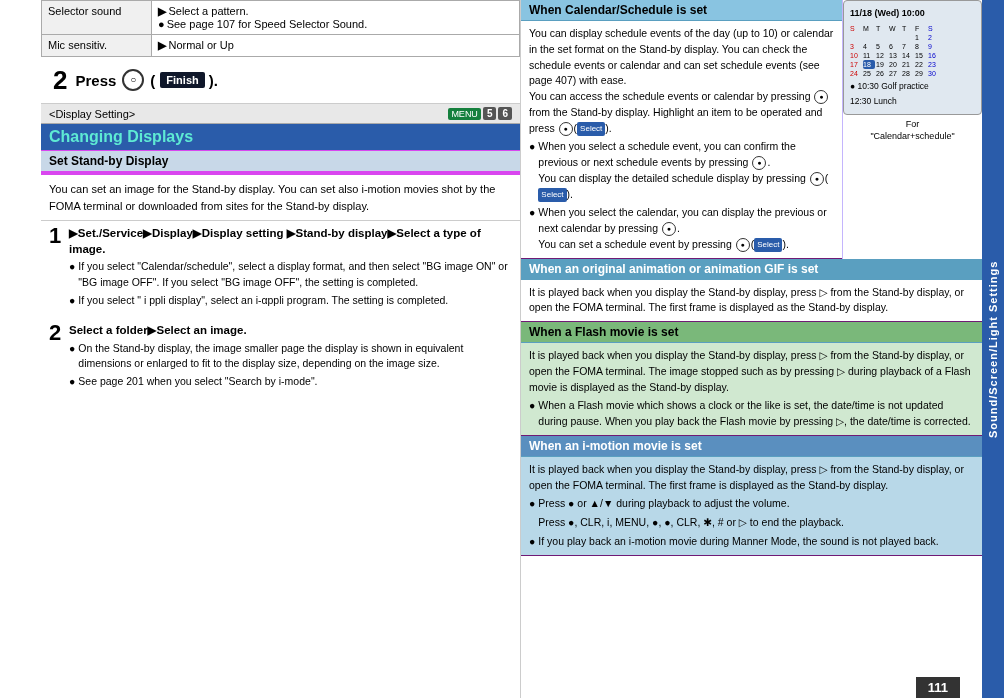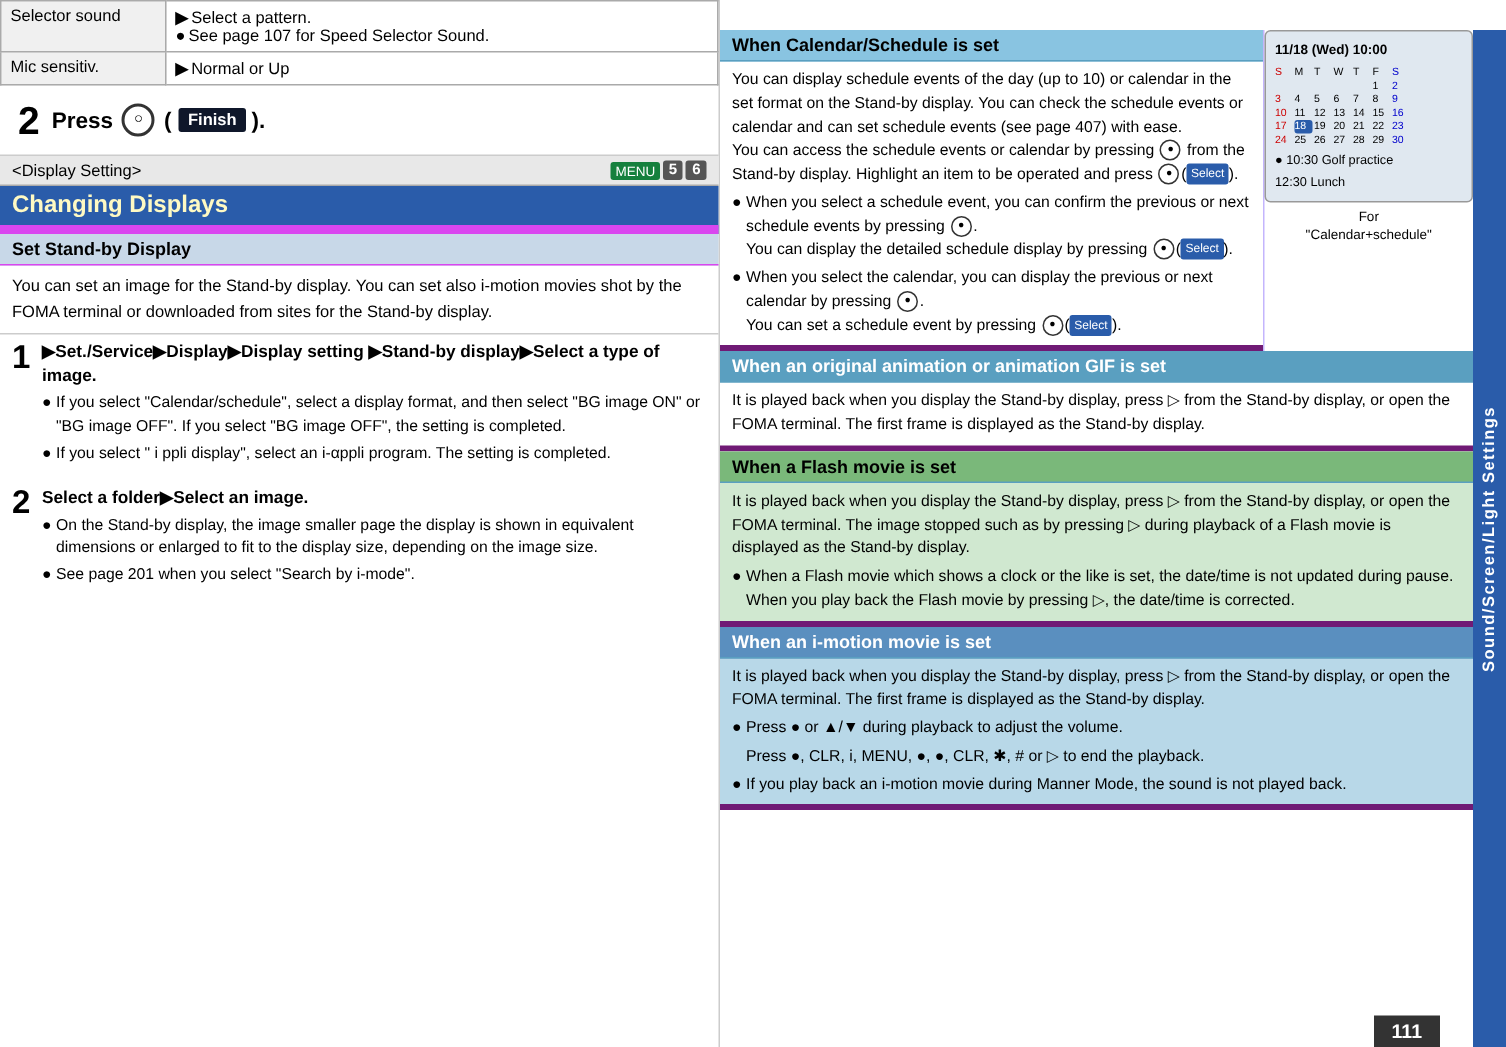--- a/index.html
+++ b/index.html
@@ -12,20 +12,21 @@
       overflow: hidden;
       display: flex;
     }
 
     
     .left-col {
       width: 480px;
       border-right: 1px solid #ccc;
       display: flex;
       flex-direction: column;
+      margin-left: 41px;
     }
 
     
     .right-col {
       flex: 1;
       display: flex;
       flex-direction: column;
     }
 
     
@@ -122,33 +123,33 @@
       background: #555;
       color: #fff;
       font-size: 10px;
       padding: 1px 4px;
       border-radius: 2px;
       font-weight: bold;
     }
 
     .changing-displays-title {
       background: #2a5caa;
-      color: #fef9c3;
+      color: #5eead4;
       font-size: 16px;
       font-weight: bold;
       padding: 4px 8px;
-      border-bottom: 6px solid #d946ef;
+      border-bottom: 1px solid #d946ef;
     }
 
     .set-standby-bar {
       background: #c8d8e8;
       padding: 3px 8px;
       font-size: 12px;
       font-weight: bold;
-      border-bottom: 1px solid #d946ef;
+      border-bottom: 4px solid #d946ef;
     }
 
     .standby-desc {
       padding: 6px 8px;
       font-size: 11px;
       line-height: 1.5;
       border-bottom: 1px solid #ccc;
     }
 
     
@@ -226,21 +227,21 @@
       color: #000;
       font-size: 12px;
       font-weight: bold;
       padding: 3px 8px;
       border-bottom: 1px solid #5a9fc0;
     }
     .section-content {
       padding: 5px 8px;
       font-size: 10.5px;
       line-height: 1.5;
-      border-bottom: 4px solid #701a75;
+      border-bottom: 1px solid #701a75;
     }
     .section-content .bullet-item {
       display: flex;
       gap: 3px;
       margin-top: 3px;
     }
 
     
     .right-sidebar-label {
       width: 22px;
@@ -383,21 +384,21 @@
             <span class="bullet-sym">●</span>
             <span>See page 201 when you select "Search by i-mode".</span>
           </div>
         </div>
       </div>
     </div>
   </div>
 </div>
 
 <div class="right-col">
-  <div style="display:flex;flex:1;overflow:hidden;position:relative;margin-top:20px;">
+  <div style="display:flex;flex:1;overflow:hidden;position:relative;">
     <div class="right-content-wrapper">
 
       <div class="when-calendar-section">
         <div class="when-calendar-text">
           <div class="section-highlight">When Calendar/Schedule is set</div>
           <div class="section-content">
             <span>You can display schedule events of the day (up to 10) or calendar in the set format on the Stand-by display. You can check the schedule events or calendar and can set schedule events (see page 407) with ease.<br>You can access the schedule events or calendar by pressing <span class="inline-btn">●</span> from the Stand-by display. Highlight an item to be operated and press <span class="inline-btn">●</span>(<span class="select-box">Select</span>).</span>
             <div class="bullet-item">
               <span class="bullet-sym">●</span>
               <span>When you select a schedule event, you can confirm the previous or next schedule events by pressing <span class="inline-btn">●</span>.<br>You can display the detailed schedule display by pressing <span class="inline-btn">●</span>(<span class="select-box">Select</span>).</span>

